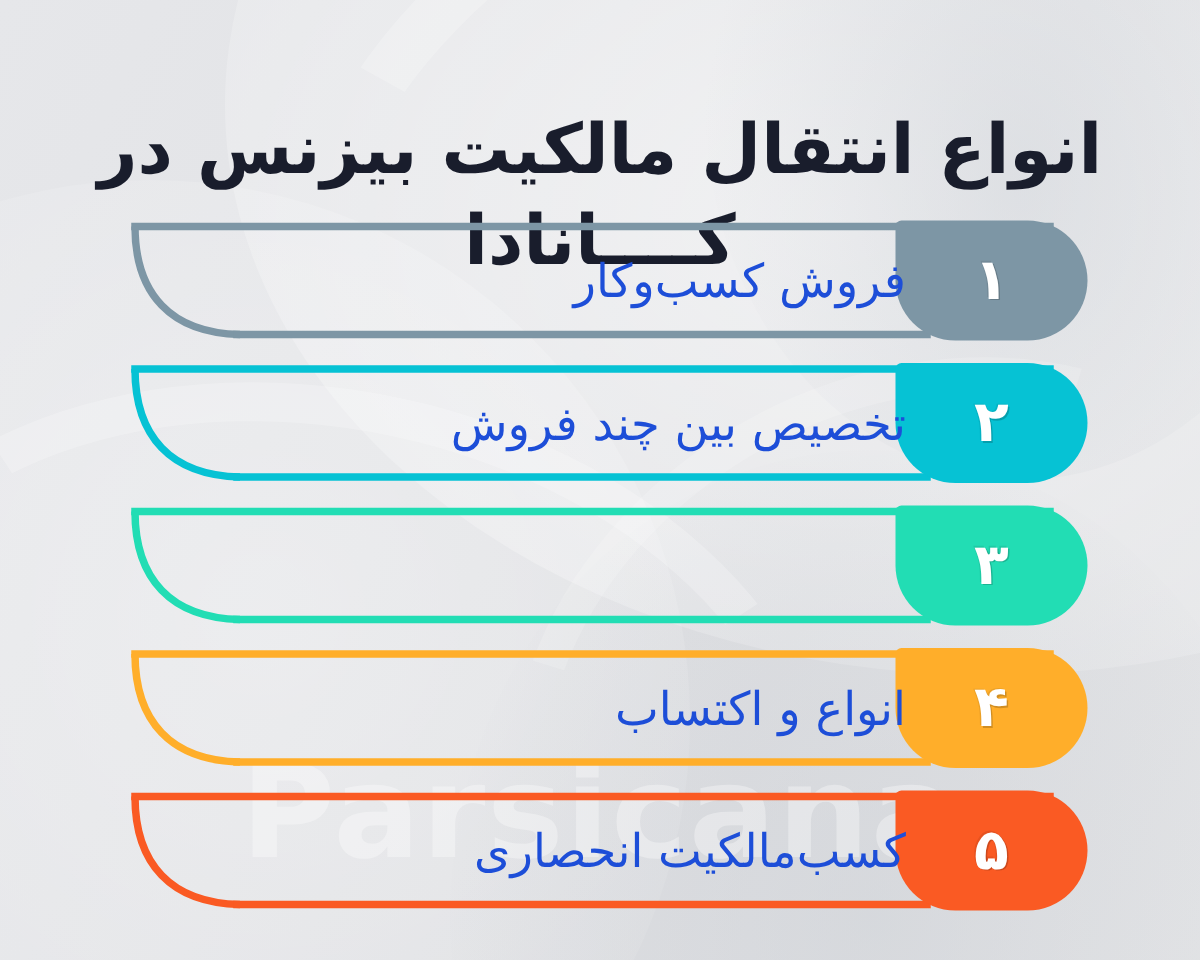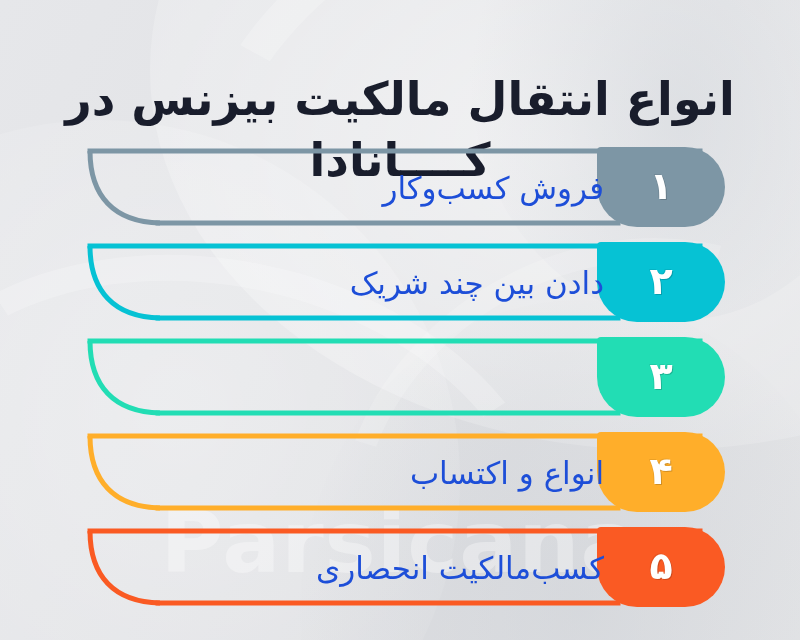--- a/index.html
+++ b/index.html
@@ -191,21 +191,21 @@
       <div class="row">
         <svg class="row-shape" viewBox="0 0 800 95" preserveAspectRatio="none">
           <path d="M 90 11 L 700 11" stroke="#06c2d4" stroke-width="5" fill="none" stroke-linecap="square"></path>
           <path d="M 90 11 C 90 56, 114 82, 160 83" stroke="#06c2d4" stroke-width="5" fill="none" stroke-linecap="butt"></path>
           <path d="M 158 83 L 618 83" stroke="#06c2d4" stroke-width="5" fill="none" stroke-linecap="square"></path>
         </svg>
         <div class="badge-wrap">
           <div class="badge-shape" style="background: rgb(6, 194, 212);"></div>
           <div class="badge-num">۲</div>
         </div>
-        <div class="row-label">دادن بین چند شریک</div>
+        <div class="row-label">تخصیص بین چند فروش</div>
       </div>
       <div class="row">
         <svg class="row-shape" viewBox="0 0 800 95" preserveAspectRatio="none">
           <path d="M 90 11 L 700 11" stroke="#22ddb4" stroke-width="5" fill="none" stroke-linecap="square"></path>
           <path d="M 90 11 C 90 56, 114 82, 160 83" stroke="#22ddb4" stroke-width="5" fill="none" stroke-linecap="butt"></path>
           <path d="M 158 83 L 618 83" stroke="#22ddb4" stroke-width="5" fill="none" stroke-linecap="square"></path>
         </svg>
         <div class="badge-wrap">
           <div class="badge-shape" style="background: rgb(34, 221, 180);"></div>
           <div class="badge-num">۳</div>

